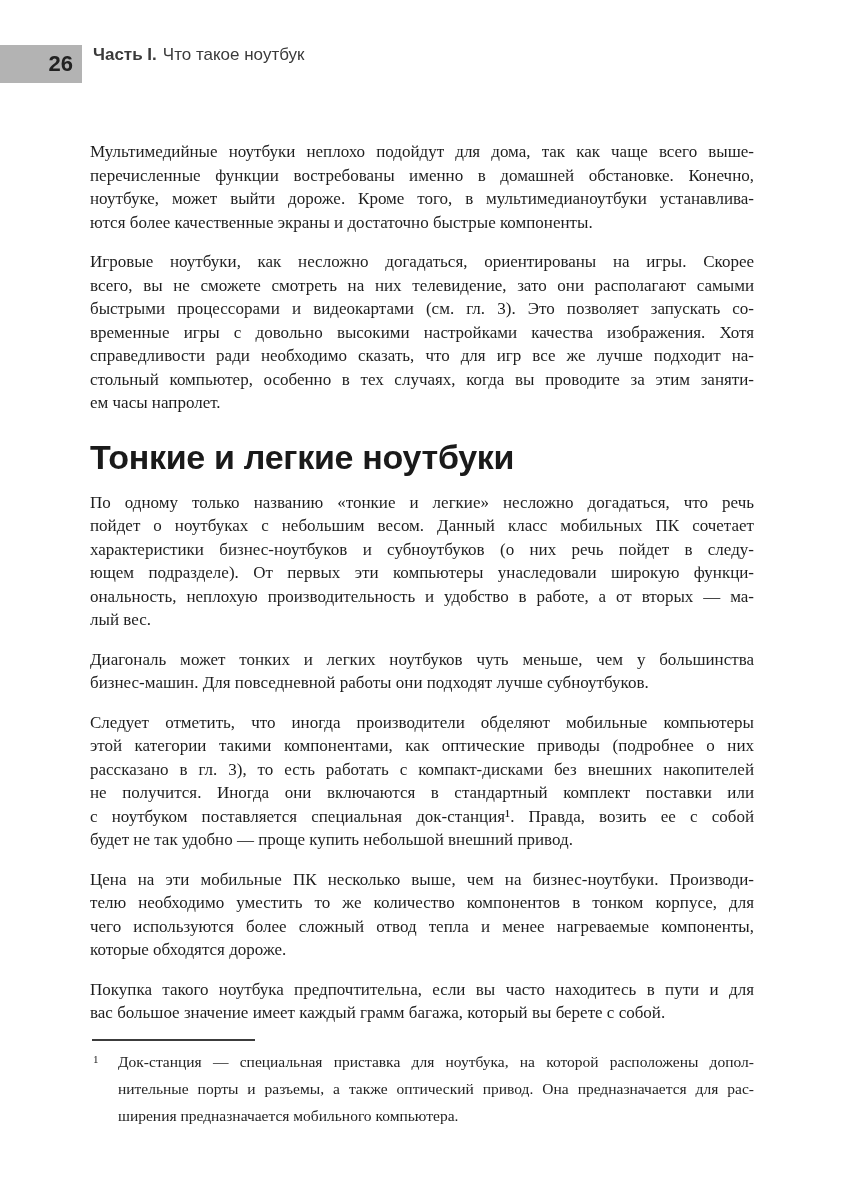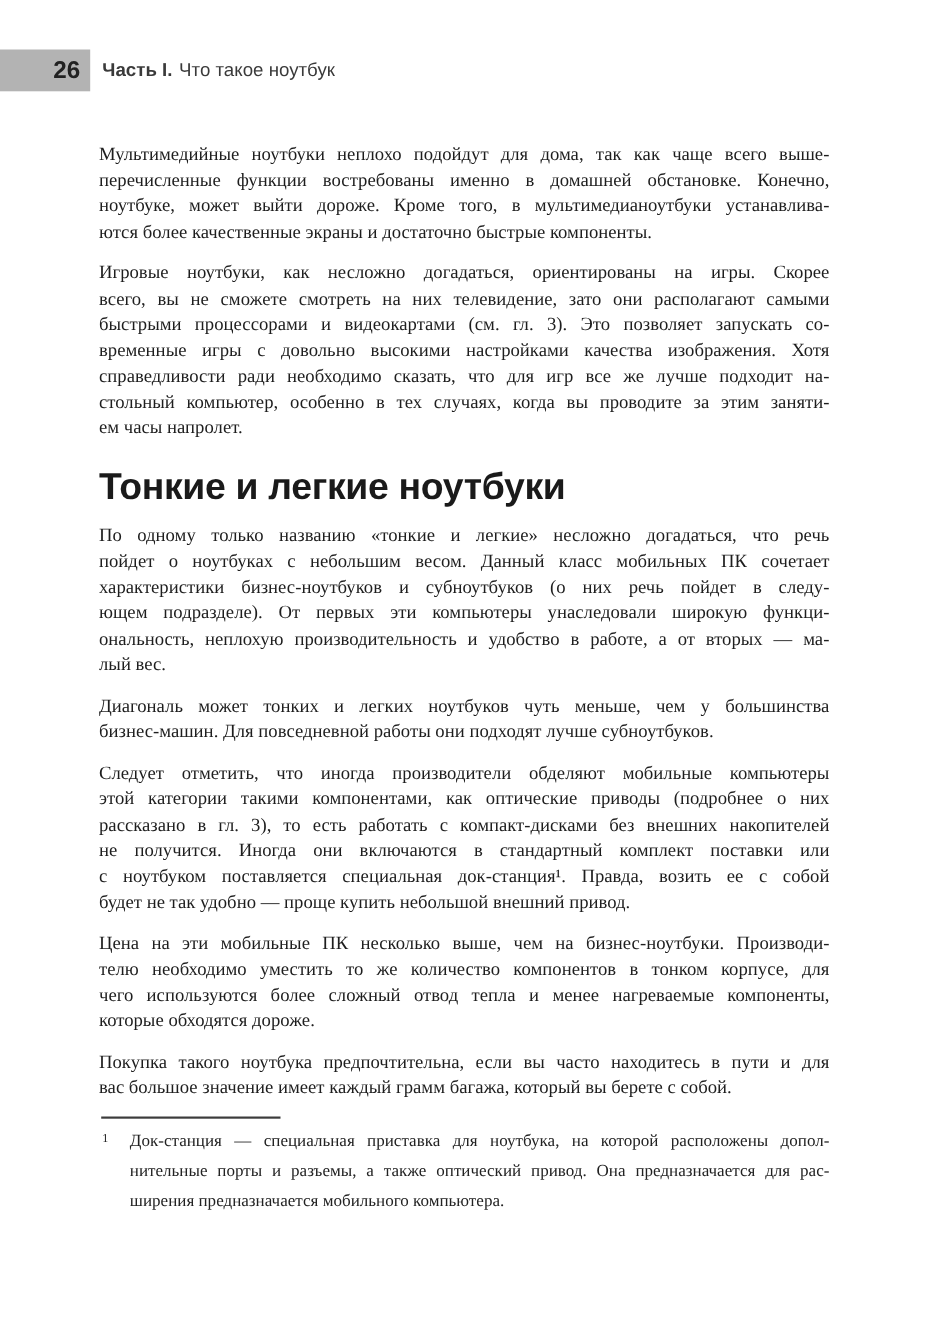--- a/index.html
+++ b/index.html
@@ -44,37 +44,37 @@
     font-size: 22px;
     color: #222222;
     line-height: 1;
   }
   .running-head {
     position: absolute;
     left: 93px;
     top: 0;
     height: 38px;
     display: flex;
-    align-items: center;
+    align-items: flex-start;
     font-family: "Liberation Sans", sans-serif;
     font-size: 17px;
     color: #3a3a3a;
     white-space: nowrap;
   }
   .running-head .part-label { font-weight: bold; margin-right: 6px; }
 
   
   .content {
     position: absolute;
     top: 124px;
     left: 90px;
     width: 664px;
   }
   .para {
-    margin: 4px 0 14px 0;
+    margin: 16px 0 14px 0;
     font-size: 17px;
     line-height: 23.5px;
     color: #1e1e1e;
   }
   .tline {
     text-align: justify;
     text-align-last: justify;
   }
   .tline-last {
     text-align-last: left;

